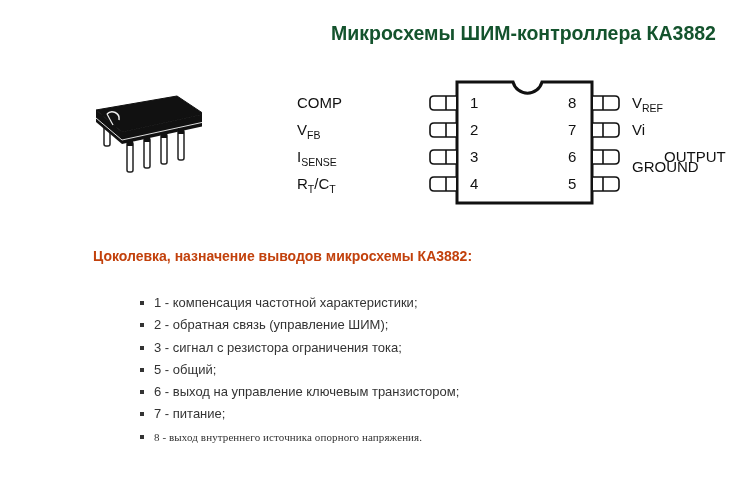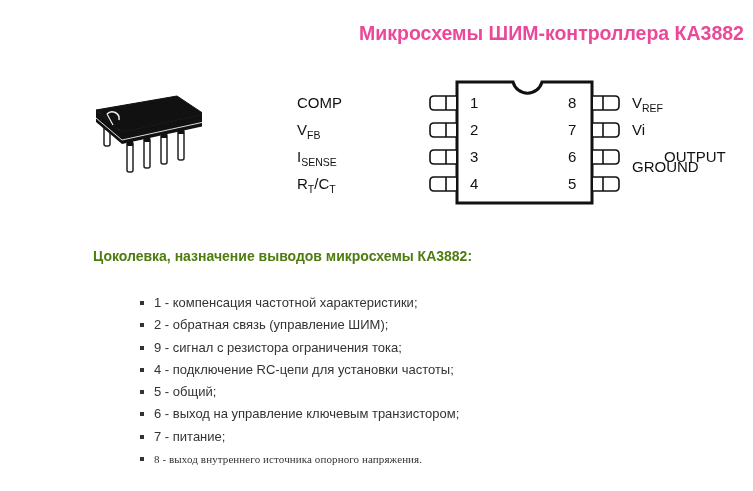--- a/index.html
+++ b/index.html
@@ -1,24 +1,24 @@
 <!DOCTYPE html>
 <html><head>
 <meta charset="utf-8">
 <style>
   html, body { margin:0; padding:0; background:#ffffff; }
   body { width:753px; height:491px; position:relative; overflow:hidden; font-family:"Liberation Sans", sans-serif; }
-  .title { position:absolute; left:331px; top:22px; font-size:19.5px; font-weight:bold; color:#ec4899; white-space:nowrap;margin-left:28px; }
+  .title { position:absolute; left:331px; top:22px; font-size:19.5px; font-weight:bold; color:#14532d; white-space:nowrap; }
   .chip-photo { position:absolute; left:92px; top:74px; }
   .diagram { position:absolute; left:0; top:0; }
   .lbl { position:absolute; font-size:15px; color:#111; white-space:nowrap; line-height:18px; }
   .lbl sub { font-size:10.5px; vertical-align:-4px; line-height:0; }
   .lbl-left { text-align:left; width:120px; }
   .num { position:absolute; font-size:15px; color:#111; line-height:18px; }
-  .subhead { position:absolute; left:93px; top:248px; font-size:14px; font-weight:bold; color:#4d7c0f; white-space:nowrap; }
+  .subhead { position:absolute; left:93px; top:248px; font-size:14px; font-weight:bold; color:#c2410c; white-space:nowrap; }
   .list { position:absolute; left:135px; top:292px; margin:2px; padding:0; list-style:none; }
   .list li { position:relative; padding-left:17px; font-size:13px; color:#333; height:22.3px; line-height:18px; white-space:nowrap; }
   .list li::before { content:""; position:absolute; left:3px; top:7px; width:4px; height:4px; background:#333; }
   .list li.serif { font-family:"Liberation Serif", serif; font-size:11px; letter-spacing:0.1px; }
 </style>
 </head>
 <body>
 
 <div class="title">Микросхемы ШИМ-контроллера КА3882</div>
 
@@ -101,19 +101,18 @@
 </div>
 <div class="lbl" style="left:632px; top:121px;">Vi</div>
 <div class="lbl" style="left:632px; top:148px;margin-left:32px;">OUTPUT</div>
 <div class="lbl" style="left:632px; top:158px;">GROUND</div>
 
 <div class="subhead">Цоколевка, назначение выводов микросхемы КА3882:</div>
 
 <ul class="list">
   <li>1 - компенсация частотной характеристики;</li>
   <li>2 - обратная связь (управление ШИМ);</li>
-  <li>9 - сигнал с резистора ограничения тока;</li>
-  <li>4 - подключение RC-цепи для установки частоты;</li>
+  <li>3 - сигнал с резистора ограничения тока;</li>
   <li>5 - общий;</li>
   <li>6 - выход на управление ключевым транзистором;</li>
   <li>7 - питание;</li>
   <li class="serif">8 - выход внутреннего источника опорного напряжения.</li>
 </ul>
 
 </body></html>

